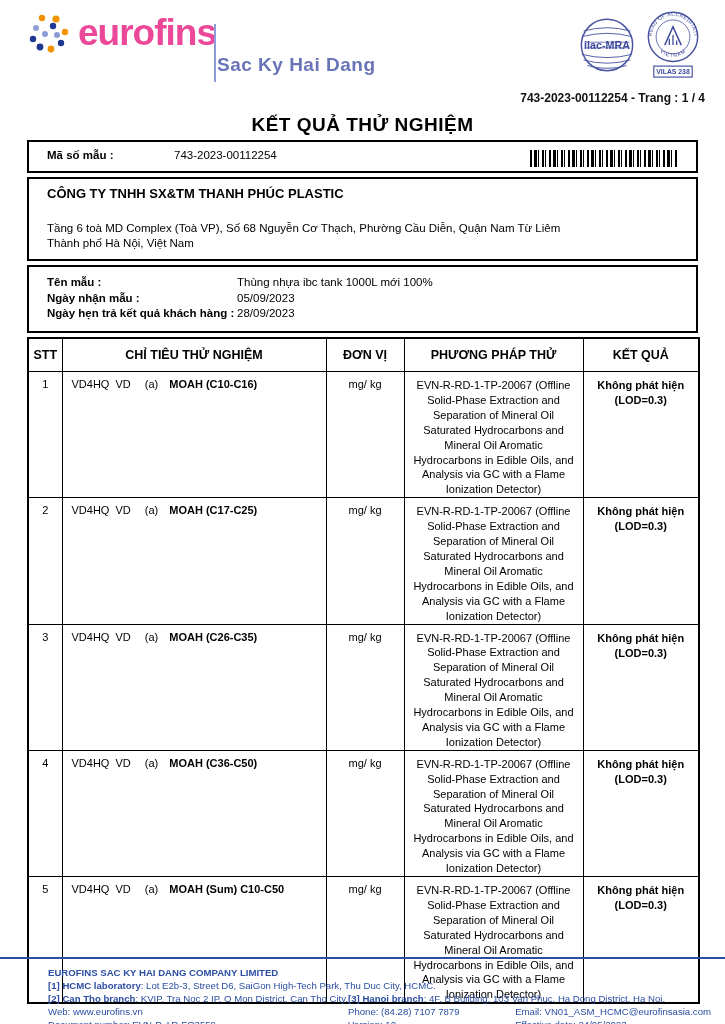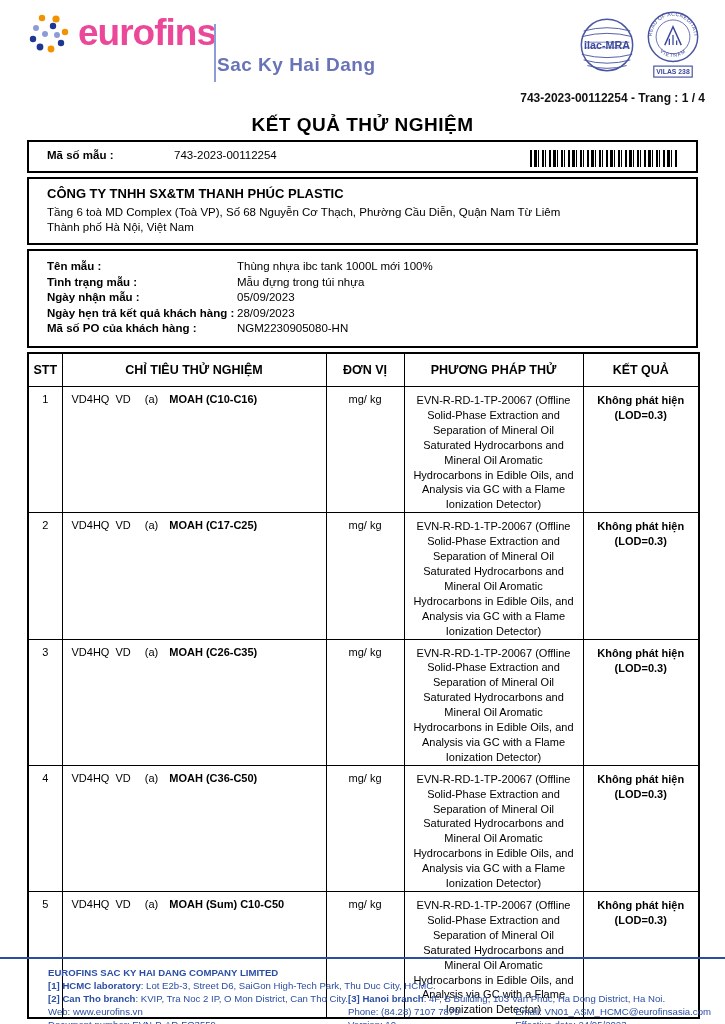--- a/index.html
+++ b/index.html
@@ -20,21 +20,21 @@
 
   
   .box { margin:4px 27px 0 27px; border:2px solid #000; }
   .ids { position:relative; padding:5px 16px 7px 18px; }
   .kv-row { font-size:11.5px; line-height:17px; }
   .kv-row .k { display:inline-block; font-weight:bold; }
   .ids .k { width:127px; }
   .barcode { position:absolute; right:18px; top:8px; width:148px; height:17px;
     background:repeating-linear-gradient(90deg,#000 0 2px,#fff 2px 4px,#000 4px 7px,#fff 7px 8px,#000 8px 9px,#fff 9px 12px,#000 12px 14px,#fff 14px 15px,#000 15px 16px,#fff 16px 19px); }
   .customer { padding:7px 16px 8px 18px; }
-  .cust-name { font-size:13px; font-weight:bold; margin-bottom:4px; }
+  .cust-name { font-size:13px; font-weight:bold; margin-bottom:20px; }
   .cust-addr { font-size:11.5px; line-height:15px; }
   .sampleinfo { padding:8px 16px 9px 18px; }
   .sampleinfo .k { width:190px; }
   .sampleinfo .kv-row { line-height:15.5px; }
 
   
   table.results { border-collapse:collapse; margin:4px 27px 0 27px; table-layout:fixed; width:671px; border:2px solid #000; }
   table.results th, table.results td { border:1.5px solid #000; }
   table.results th { height:34px; font-size:12.5px; font-weight:bold; text-align:center; vertical-align:middle; }
   table.results td { vertical-align:top; padding-top:6px; font-size:11px; }
@@ -126,24 +126,22 @@
   </div>
 
   <div class="box customer">
     <div class="cust-name">CÔNG TY TNHH SX&amp;TM THANH PHÚC PLASTIC</div>
     <div class="cust-addr">Tầng 6 toà MD Complex (Toà VP), Số 68 Nguyễn Cơ Thạch, Phường Cầu Diễn, Quận Nam Từ Liêm</div>
     <div class="cust-addr">Thành phố Hà Nội, Việt Nam</div>
   </div>
 
   <div class="box sampleinfo">
     <div class="kv-row"><span class="k">Tên mẫu :</span><span>Thùng nhựa ibc tank 1000L mới 100%</span></div>
-    <div class="kv-row"><span class="k">Tình trạng mẫu :</span><span>Mẫu đựng trong túi nhựa</span></div>
     <div class="kv-row"><span class="k">Ngày nhận mẫu :</span><span>05/09/2023</span></div>
     <div class="kv-row"><span class="k">Ngày hẹn trả kết quả khách hàng :</span><span>28/09/2023</span></div>
-    <div class="kv-row"><span class="k">Mã số PO của khách hàng :</span><span>NGM2230905080-HN</span></div>
   </div>
 
   <table class="results">
     <colgroup>
         <col style="width:34px">
         <col style="width:264px">
         <col style="width:78px">
         <col style="width:179px">
         <col style="width:116px">
       </colgroup>

